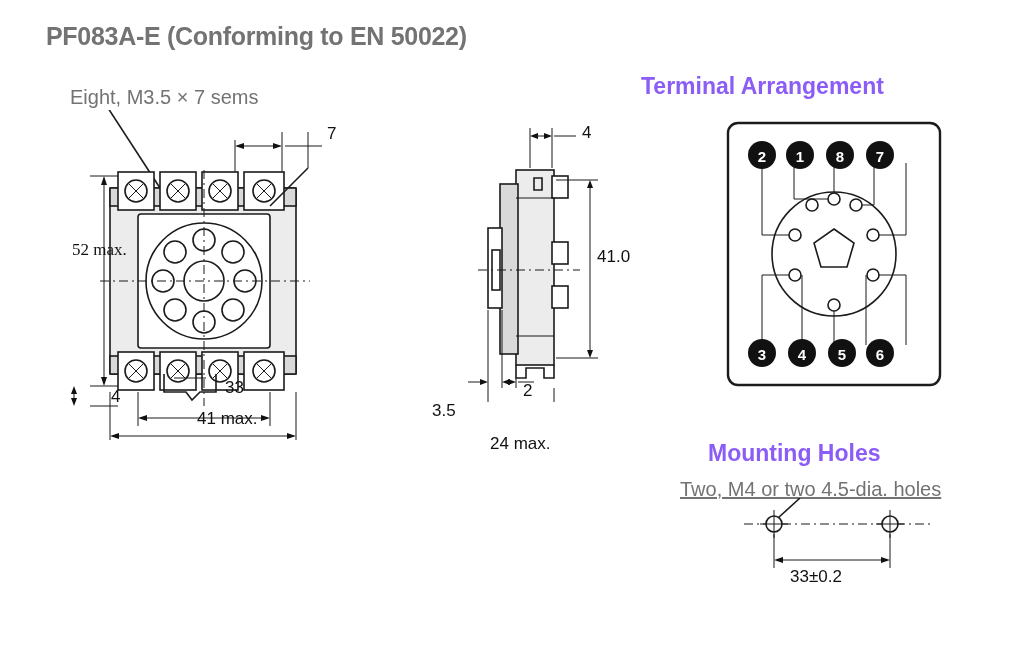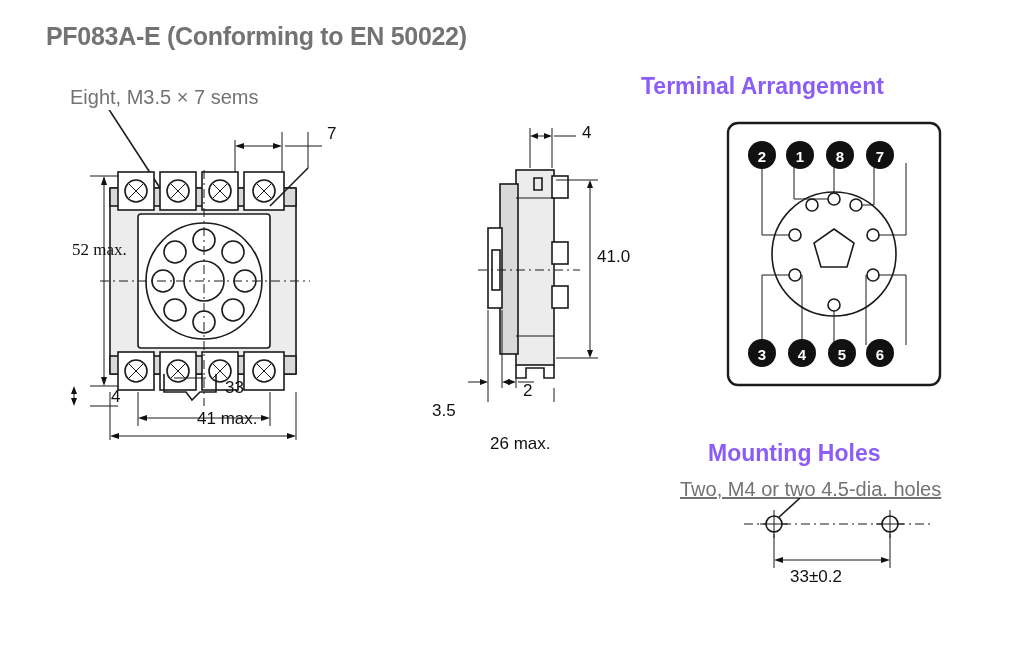--- a/index.html
+++ b/index.html
@@ -216,21 +216,21 @@
 
     <path class="stroke thin" d="M 58 278 L 58 292"></path>
     <path class="stroke thin" d="M 124 278 L 124 292"></path>
   </svg>
 </div>
 
 <div class="abs dim" style="left:582px; top:123px;">4</div>
 <div class="abs dim" style="left:597px; top:247px;">41.0</div>
 <div class="abs dim" style="left:432px; top:381px;margin-top:20px;">3.5</div>
 <div class="abs dim" style="left:523px; top:381px;">2</div>
-<div class="abs dim" style="left:490px; top:434px;">26 max.</div>
+<div class="abs dim" style="left:490px; top:434px;">24 max.</div>
 
 <div class="abs heading" style="left:641px; top:73px;">Terminal Arrangement</div>
 
 <div class="abs" style="left:718px; top:115px;">
   <svg width="250" height="280" viewBox="0 0 250 280">
 
     <rect class="stroke thick fillwhite" x="10" y="8" width="212" height="262" rx="10"></rect>
 
     <circle class="stroke med fillwhite" cx="116" cy="139" r="62"></circle>
 

